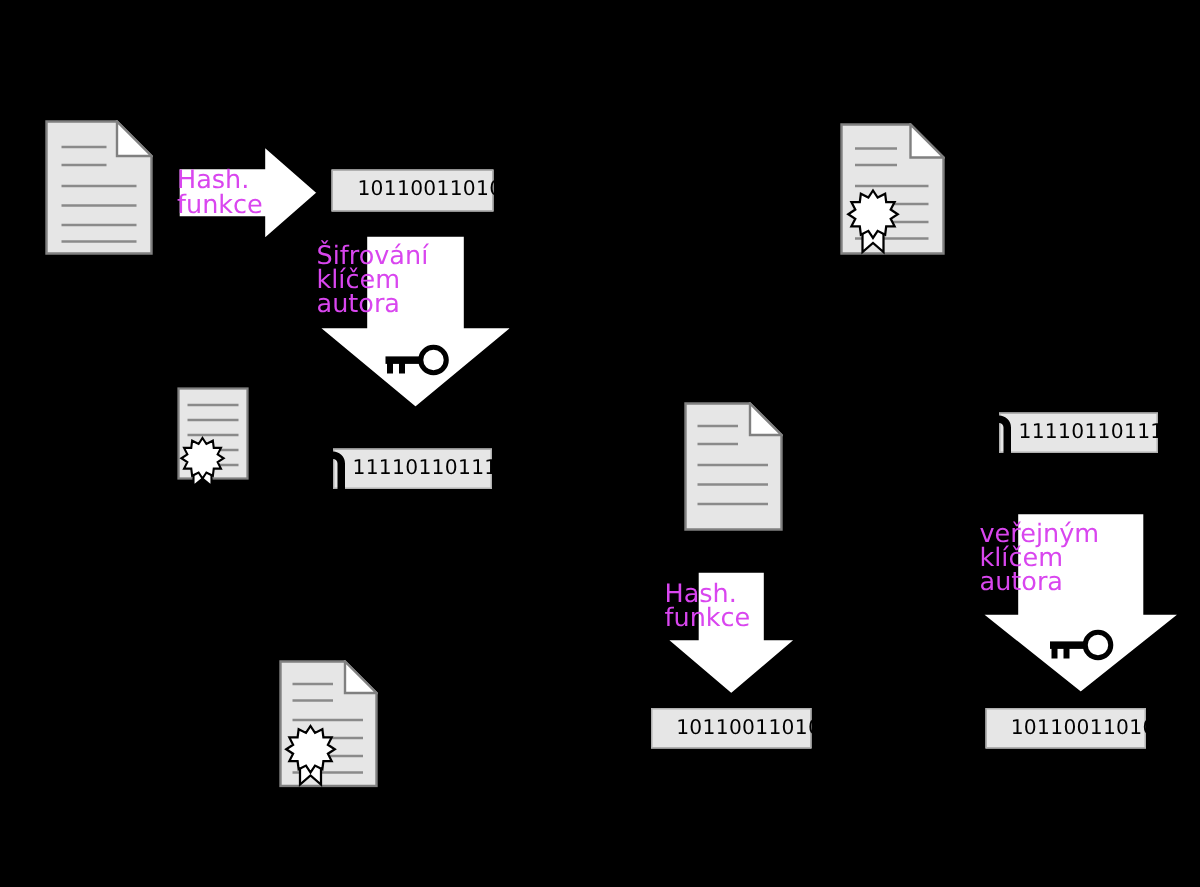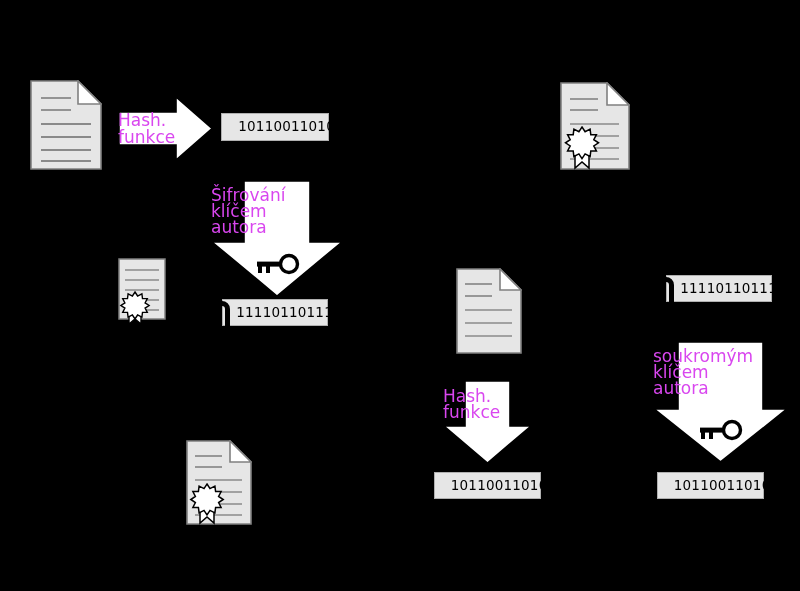--- a/index.html
+++ b/index.html
@@ -25,21 +25,21 @@
     font-size: 13.5px;
     line-height: 1;
     display: flex;
     align-items: center;
     justify-content: center;
     box-sizing: border-box;
     white-space: nowrap;
     letter-spacing: 0.2px;
     padding-left: 32px;
   }
-  .valbox.locked { justify-content: center; padding-left: 28px; }
+  .valbox.locked { justify-content: flex-start; padding-left: 12px; }
 
   
   .lock-icon {
     position: absolute;
     left: -12px;
     top: -3px;
     width: 22px;
     height: 30px;
   }
 
@@ -87,21 +87,21 @@
     <div class="arrow-label right-arrow-label" style="top:16px; width:60px; left:0;">
       <div>Hash.</div>
       <div>funkce</div>
     </div>
   </div>
 
   <div class="valbox" style="left:221px; top:113px; width:108px; height:28px;">
     <span>101100110101</span>
   </div>
 
-  <div class="arrow" style="left:211px; top:180px; width:132px; height:117px;">
+  <div class="arrow" style="left:211px; top:156px; width:132px; height:117px;">
     <svg width="132" height="117" viewBox="0 0 132 117" style="position:absolute;left:0;top:0;">
       <path d="M33 1 H99 V62 H131 L66 116 L1 62 H33 Z" fill="#ffffff" stroke="#000000" stroke-width="1.6" stroke-linejoin="miter"></path>
     </svg>
     <div class="arrow-label" style="top:7px;">
       <div>Šifrování</div>
       <div>klíčem</div>
       <div>autora</div>
     </div>
     <svg class="key-glyph" style="left:42px; top:73px;" width="48" height="24" viewBox="0 0 48 24">
       <circle cx="36" cy="11" r="8.5" fill="none" stroke="#000000" stroke-width="3.4"></circle>
@@ -203,21 +203,21 @@
       <div>Hash.</div>
       <div>funkce</div>
     </div>
   </div>
 
   <div class="arrow" style="left:653px; top:341px; width:135px; height:122px;">
     <svg width="135" height="122" viewBox="0 0 135 122" style="position:absolute;left:0;top:0;">
       <path d="M25 1 H110 V68 H134 L67.5 121 L1 68 H25 Z" fill="#ffffff" stroke="#000000" stroke-width="1.6" stroke-linejoin="miter"></path>
     </svg>
     <div class="arrow-label" style="top:7px;">
-      <div>soukromým</div>
+      <div>veřejným</div>
       <div>klíčem</div>
       <div>autora</div>
     </div>
     <svg class="key-glyph" style="left:43px; top:78px;" width="48" height="24" viewBox="0 0 48 24">
       <circle cx="36" cy="11" r="8.5" fill="none" stroke="#000000" stroke-width="3.4"></circle>
       <rect x="4" y="8.6" width="24" height="5" fill="#000000"></rect>
       <rect x="5" y="12" width="4" height="8" fill="#000000"></rect>
       <rect x="13" y="12" width="4" height="8" fill="#000000"></rect>
     </svg>
   </div>

